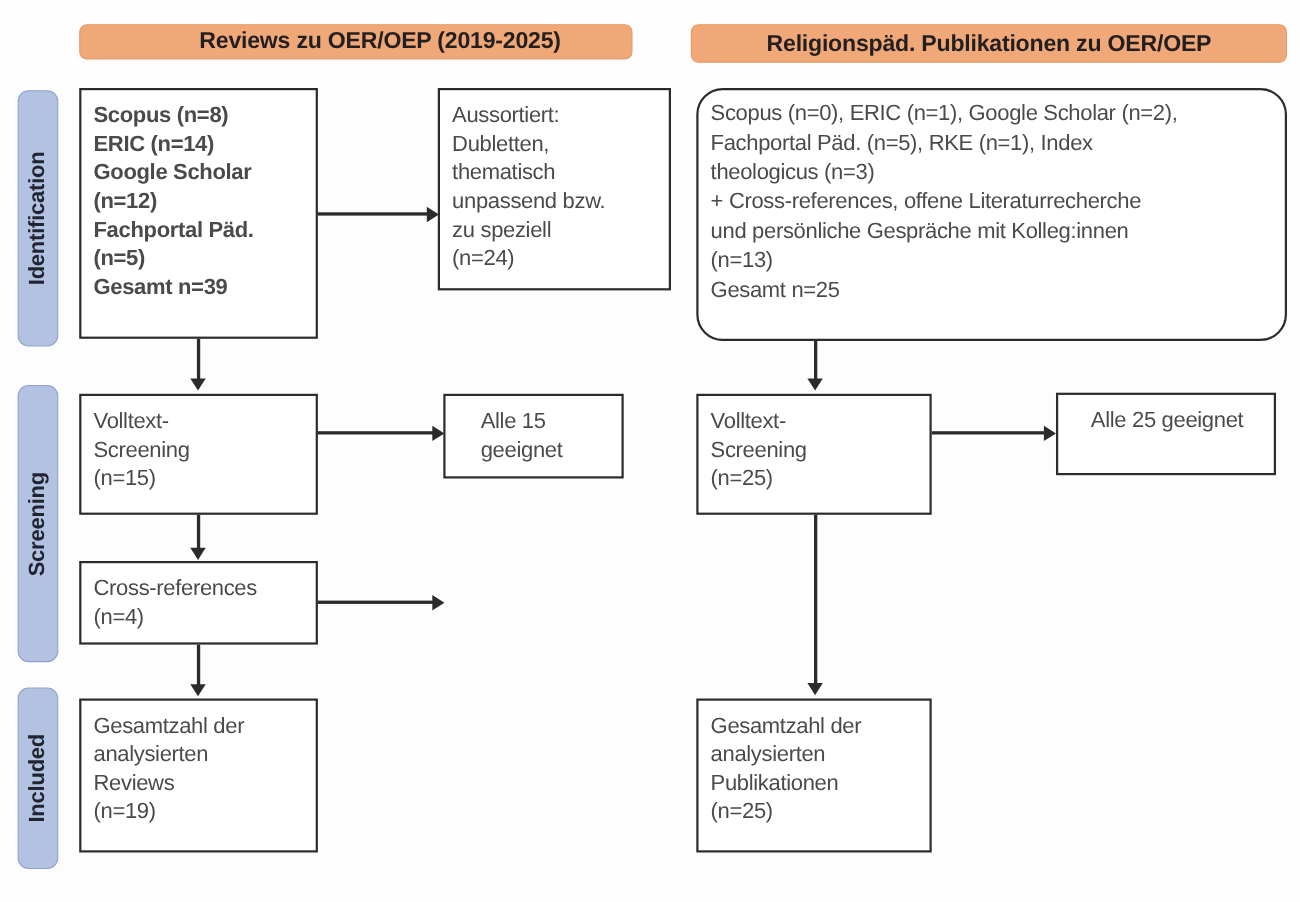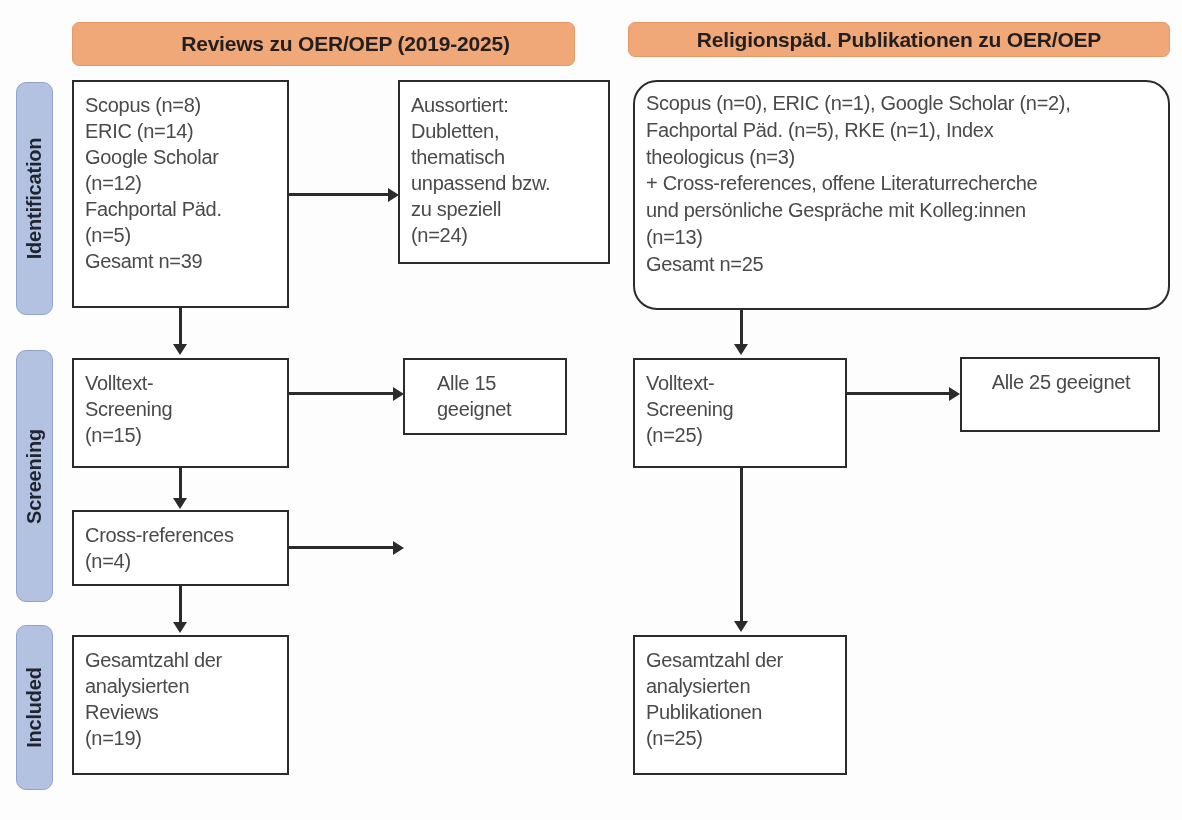--- a/index.html
+++ b/index.html
@@ -91,37 +91,37 @@
     border-top:7px solid transparent;
     border-bottom:7px solid transparent;
     border-left:11px solid #2b2b2b;
   }
 </style>
 </head>
 <body>
 
 <div id="canvas">
 
-  <div class="col-header" style="left:72px;top:22px;width:503px;height:44px;padding-left:44px;">Reviews zu OER/OEP (2019-2025)</div>
+  <div class="col-header" style="left:72px;top:22px;width:503px;height:32px;padding-left:44px;">Reviews zu OER/OEP (2019-2025)</div>
 
   <div class="col-header" style="left:628px;top:22px;width:542px;height:35px;">Religionspäd. Publikationen zu OER/OEP</div>
 
   <div class="stage-pill" style="top:82px;height:233px;">
     <span>Identification</span>
   </div>
 
   <div class="stage-pill" style="top:350px;height:252px;">
     <span>Screening</span>
   </div>
 
   <div class="stage-pill" style="top:625px;height:165px;">
     <span>Included</span>
   </div>
 
-  <div class="flow-box" style="left:72px;top:80px;width:217px;height:228px;">Scopus (n=8)
+  <div class="flow-box" style="left:72px;top:80px;width:217px;height:228px;font-weight:bold;">Scopus (n=8)
 ERIC (n=14)
 Google Scholar
 (n=12)
 Fachportal Päd.
 (n=5)
 Gesamt n=39</div>
 
   <div class="flow-box" style="left:398px;top:80px;width:212px;height:184px;">Aussortiert:
 Dubletten,
 thematisch

